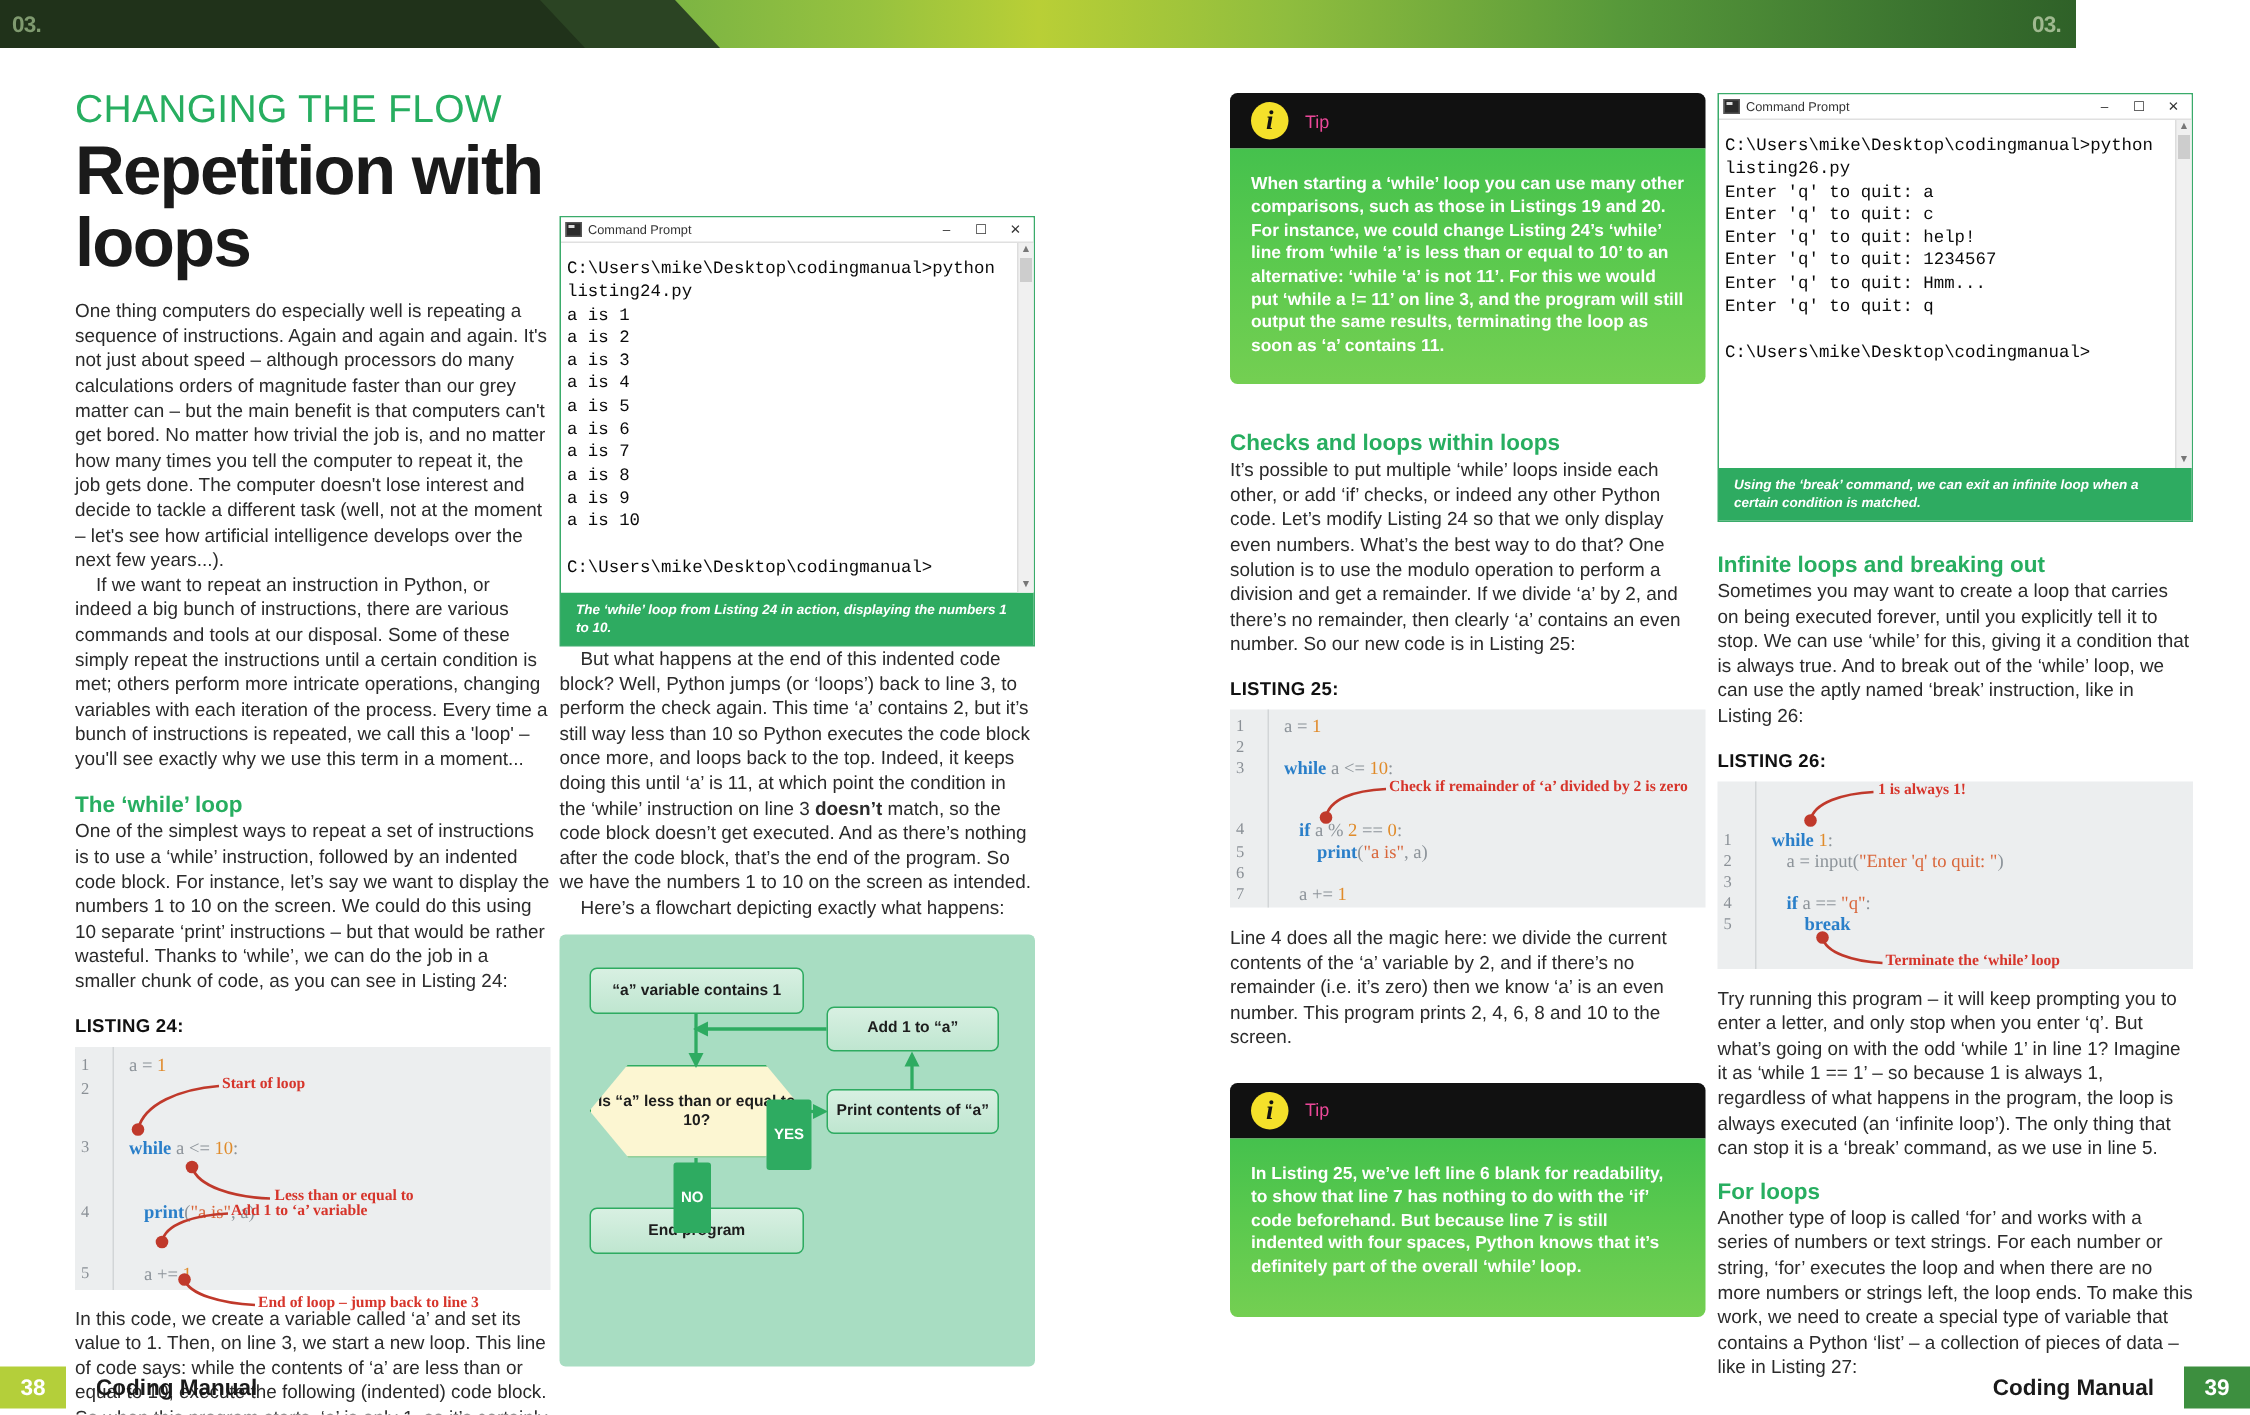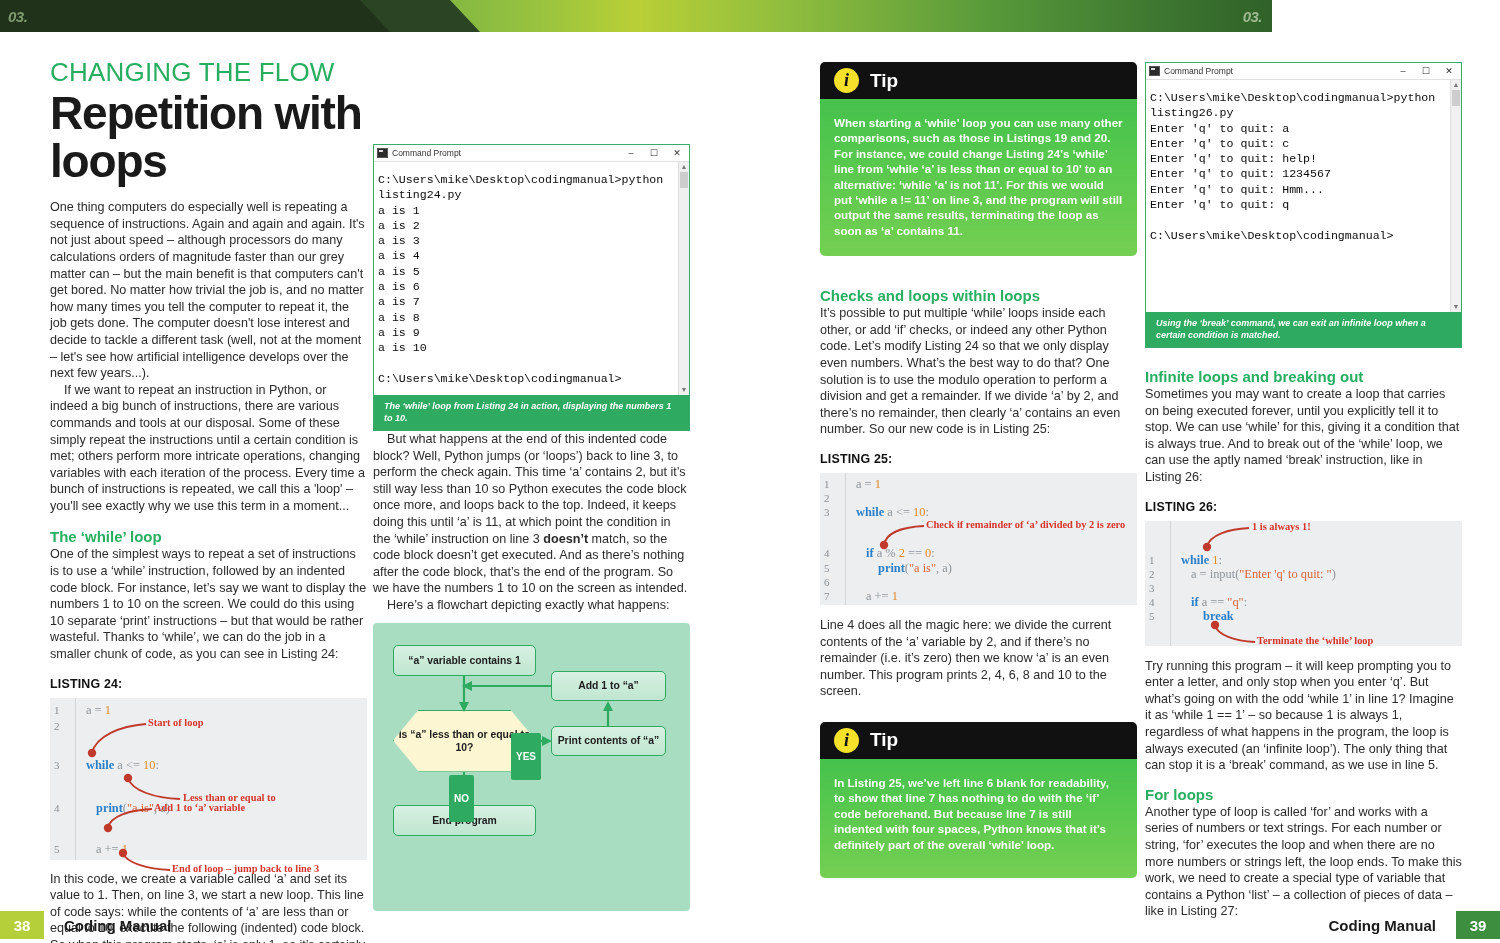--- a/index.html
+++ b/index.html
@@ -3,22 +3,22 @@
 <meta charset="utf-8">
 <title>Coding Manual - Repetition with loops</title>
 <style>
   * { box-sizing: border-box; margin:0; padding:0; }
   html,body { width:1500px; height:943px; overflow:hidden; background:#ffffff; }
   body { font-family:"Liberation Sans", sans-serif; color:#231f20; }
 
   .page { position:relative; width:1500px; height:943px; background:#fff; }
 
   
-  .banner { position:absolute; left:0; top:0; width:1272px; height:32px; overflow:hidden;
-            background:linear-gradient(90deg,#3f7a2e 0%,#55963a 12%,#6fae45 28%,#97c23f 42%,#b9cf36 50%,#8fbd3e 62%,#57993a 78%,#3c7530 92%,#2f6128 100%);font-style:italic; }
+  .banner { position:absolute; left:0; top:0; width:1384px; height:32px; overflow:hidden;
+            background:linear-gradient(90deg,#3f7a2e 0%,#55963a 12%,#6fae45 28%,#97c23f 42%,#b9cf36 50%,#8fbd3e 62%,#57993a 78%,#3c7530 92%,#2f6128 100%); }
   .banner-dark { position:absolute; left:0; top:0; width:470px; height:32px;
                  background:#20321a; clip-path:polygon(0 0, 380px 0, 470px 32px, 0 32px); }
   .banner-dark2 { position:absolute; left:330px; top:0; width:150px; height:32px;
                  background:#2b4423; clip-path:polygon(30px 0, 120px 0, 150px 32px, 60px 32px); }
   .banner-num { position:absolute; top:8px; font-size:15px; font-weight:bold; color:#7f9a6f; letter-spacing:-0.5px; }
   .banner-num.left { left:8px; }
   .banner-num.right { right:10px; color:#9fb98f; }
 
   
   .col { position:absolute; top:0; width:317px; }
@@ -64,21 +64,21 @@
   .note { position:absolute; font-size:10.4px; font-weight:bold; color:#d6352b; white-space:nowrap; }
   .code svg { position:absolute; left:0; top:0; overflow:visible; pointer-events:none; }
 
   
   .tip { }
   .tip-hd { background:#111; height:37px; display:flex; align-items:center; padding-left:14px;
             border-radius:5px 5px 0 0; }
   .tip-i { width:25px; height:25px; border-radius:50%; background:#f5e12a; color:#111;
            font-family:"Liberation Serif", serif; font-style:italic; font-weight:bold; font-size:18px;
            display:flex; align-items:center; justify-content:center; }
-  .tip-t { color:#ffffff; font-size:19px; font-weight:bold; margin-left:11px; }
+  .tip-t { color:#ec4899; font-size:12px; font-weight:normal; margin-left:11px; }
   .tip-bd { background:linear-gradient(180deg,#45c14d 0%,#5ac94e 45%,#74cf52 100%);
             color:#fff; font-size:11.6px; font-weight:bold; line-height:15.4px;
             padding:16px 14px 18px 14px; border-radius:0 0 5px 5px; }
 
   
   .flow { position:relative; background:#a8ddc2; border-radius:4px; }
   .fbox { position:absolute; background:linear-gradient(180deg,#d8f0e2,#bfe6d0); border:1.6px solid #2eab61;
           border-radius:5px; font-size:10.4px; font-weight:bold; color:#1d1d1d; display:flex;
           align-items:center; justify-content:center; text-align:center; line-height:13px; }
   .fhex { position:absolute; background:#fcf6d2; border:1.6px solid #2eab61; font-size:10.4px; font-weight:bold;

